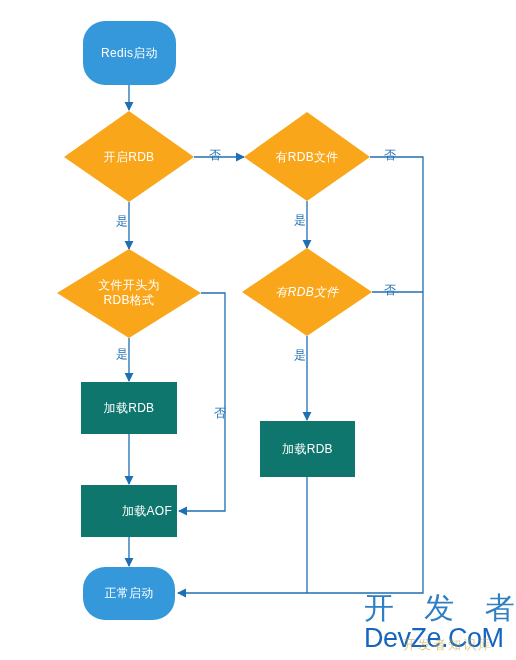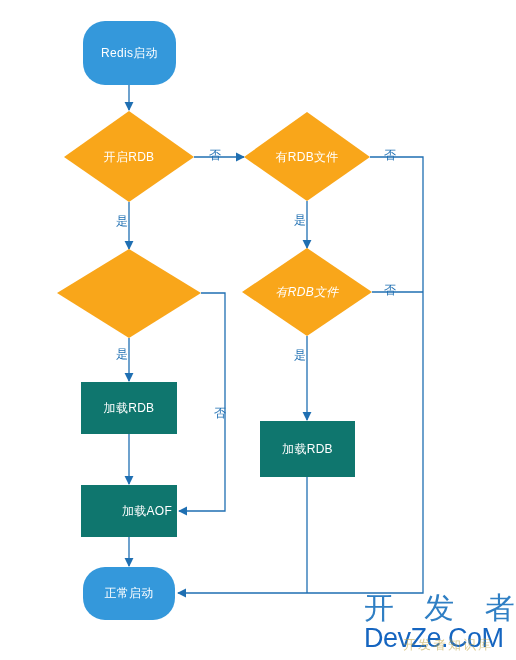--- a/index.html
+++ b/index.html
@@ -149,20 +149,24 @@
   </div>
 
   <div class="node-decision-label" style="left:79px; top:142px; width:100px; height:30px;">
     <span>开启RDB</span>
   </div>
 
   <div class="node-decision-label" style="left:257px; top:142px; width:100px; height:30px;">
     <span>有RDB文件</span>
   </div>
 
+  <div class="node-decision-label" style="left:69px; top:271px; width:120px; height:44px; flex-direction:column;">
+    <span>文件开头为</span>
+    <span>RDB格式</span>
+  </div>
 
   <div class="node-decision-label" style="left:257px; top:277px; width:100px; height:30px;font-style:italic;">
     <span>有RDB文件</span>
   </div>
 
   <div class="node node-process" style="left:81px; top:382px; width:96px; height:52px;">
     <span>加载RDB</span>
   </div>
 
   <div class="node node-process" style="left:81px; top:485px; width:96px; height:52px;padding-left:36px;">

